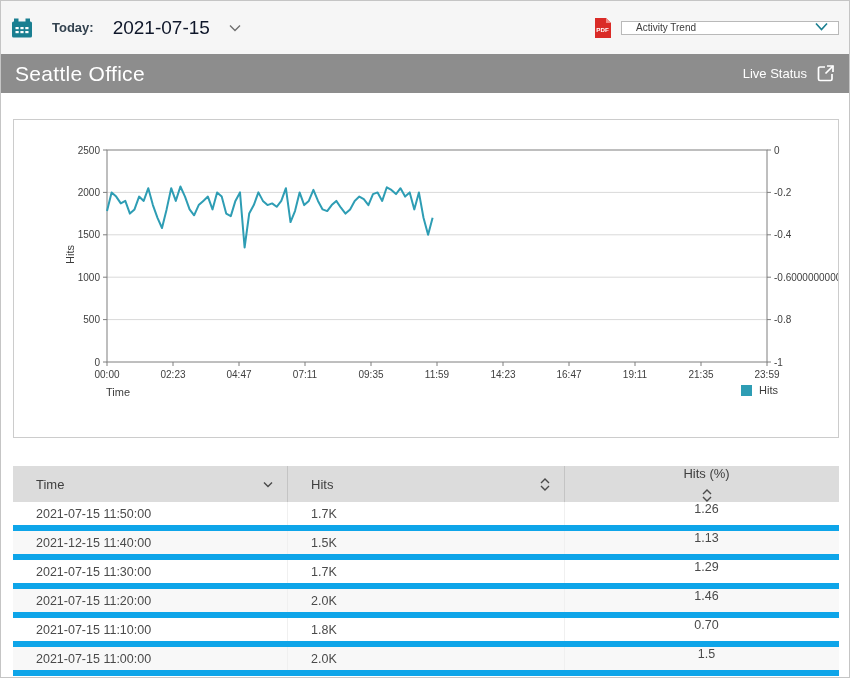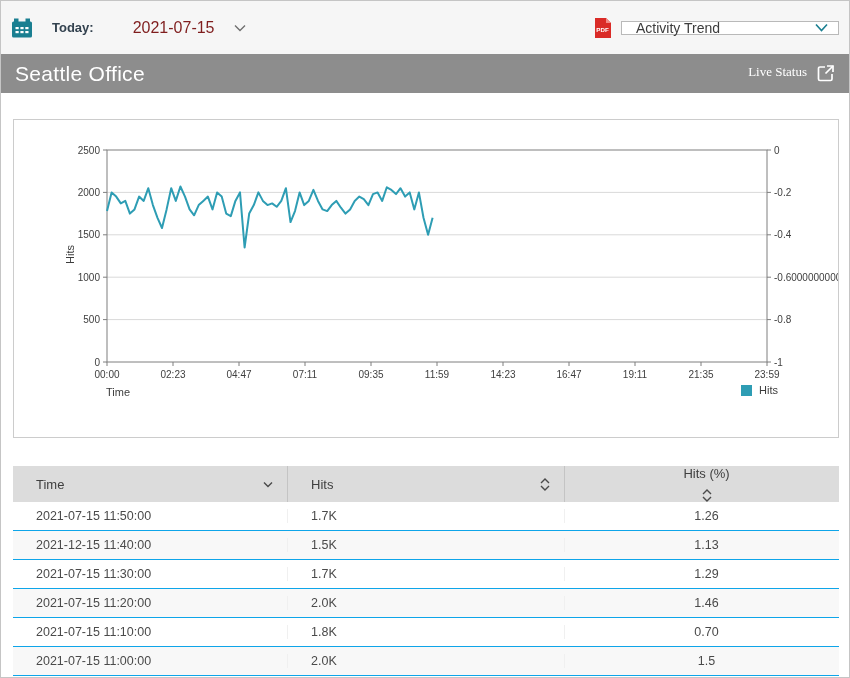--- a/index.html
+++ b/index.html
@@ -7,34 +7,34 @@
   body { font-family:"Liberation Sans", sans-serif; background:#fff; }
   .page { position:relative; width:850px; height:678px; background:#fff;
           border:1px solid #c5c5c5; overflow:hidden; }
 
   
   .topbar { position:absolute; left:0; top:0; width:100%; height:53px;
             background:#f6f6f6; display:flex; align-items:center;
             justify-content:space-between; padding:0 10px; }
   .datepicker { display:flex; align-items:center; gap:19px; cursor:pointer; }
   .today-label { font-size:13px; font-weight:bold; color:#33424f; }
-  .today-date  { font-size:16px; color:#7f1d1d;margin-left:20px; }
+  .today-date  { font-size:19px; color:#0f172a; }
   .topbar-right { display:flex; align-items:center; gap:10px; }
   .pdf-btn { border:none; background:transparent; cursor:pointer; line-height:0; }
   .report-dropdown { width:218px; height:14px; background:#fff;
-            border:1px solid #b9b9b9; display:flex; align-items:center;
+            border:1px solid #b9b9b9; display:flex; align-items:flex-start;
             justify-content:space-between; padding:0 10px 0 14px;
-            font-size:14px; color:#3c3c3c; cursor:pointer; }
+            font-size:10px; color:#3c3c3c; cursor:pointer; }
 
   
   .titlebar { position:absolute; left:0; top:53px; width:100%; height:39px;
               background:#8d8d8d; display:flex; align-items:center;
               justify-content:space-between; padding:10px 14px; }
   .page-title { font-size:21px; font-weight:normal; color:#fff; letter-spacing:.3px; }
-  .live-status { display:flex; gap:9px; cursor:pointer;font-family:Liberation Serif, serif; }
+  .live-status { display:flex; align-items:center; gap:9px; cursor:pointer; }
   .live-status span { font-size:13px; color:#fff; }
 
   
   .chart-card { position:absolute; left:12px; top:118px; width:826px; height:319px;
                 background:#fff; border:1px solid #cccccc; overflow:hidden; }
   .chart-card svg { position:absolute; left:0; top:0; }
   .axis-title-y { position:absolute; left:44px; top:126px; width:24px;
                   font-size:11px; color:#3c3c3c; transform:rotate(-90deg); }
   .axis-title-x { position:absolute; left:92px; top:266px; font-size:11px; color:#3c3c3c; }
   .legend { position:absolute; right:60px; top:264px; display:flex;
@@ -43,21 +43,21 @@
   .legend-label { font-size:11px; color:#3c3c3c; }
 
   
   .hits-table { position:absolute; left:12px; top:465px; width:826px;
                 font-size:12.5px; color:#4a4a4a; }
   .thead { display:flex; height:36px; background:#dcdcdc; color:#3f3f3f;
            font-size:13px; }
   .th { display:flex; align-items:center; justify-content:space-between;
         padding:0 14px 0 23px; border-right:1px solid #c4c4c4; cursor:pointer; }
   .th:last-child { border-right:none; }
-  .tr { display:flex; height:29px; border-bottom:1px solid #0ea5e9; background:#fff;align-items:center; }
+  .tr { display:flex; height:29px; border-bottom:6px solid #0ea5e9; background:#fff; }
   .tr:nth-child(even) { background:#f8f8f8; }
   .td { display:flex; align-items:center; padding:0 14px 0 23px;
         border-right:1px solid #f0f0f0; overflow:hidden; white-space:nowrap; }
   .td:last-child { border-right:none; }
   .col-0 { width:275px; } .col-1 { width:277px; } .col-2 { width:274px;flex-direction:column; }
 </style>
 </head>
 <body>
 
 <div class="page">

